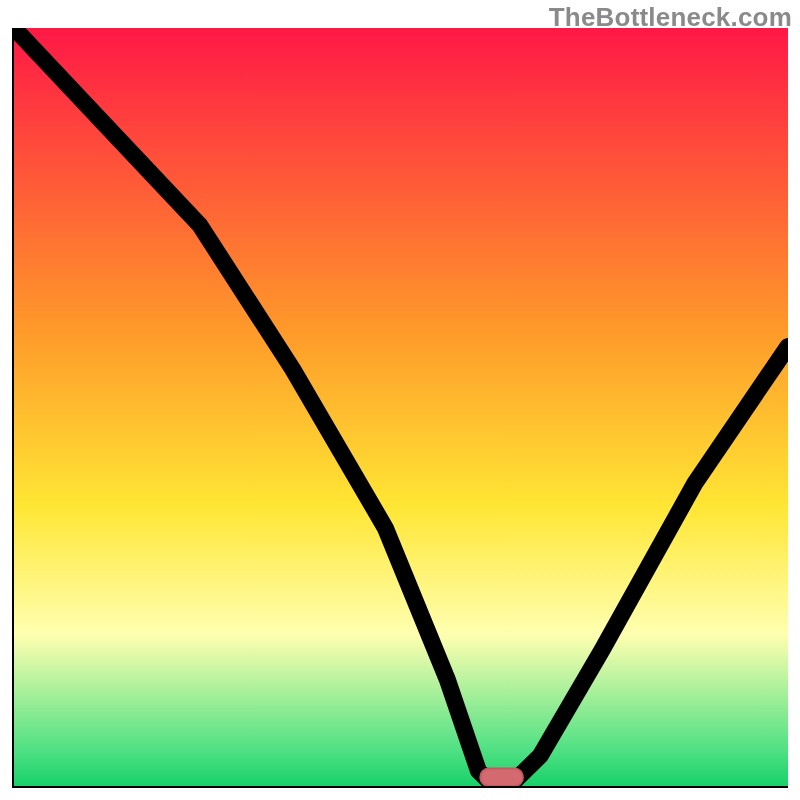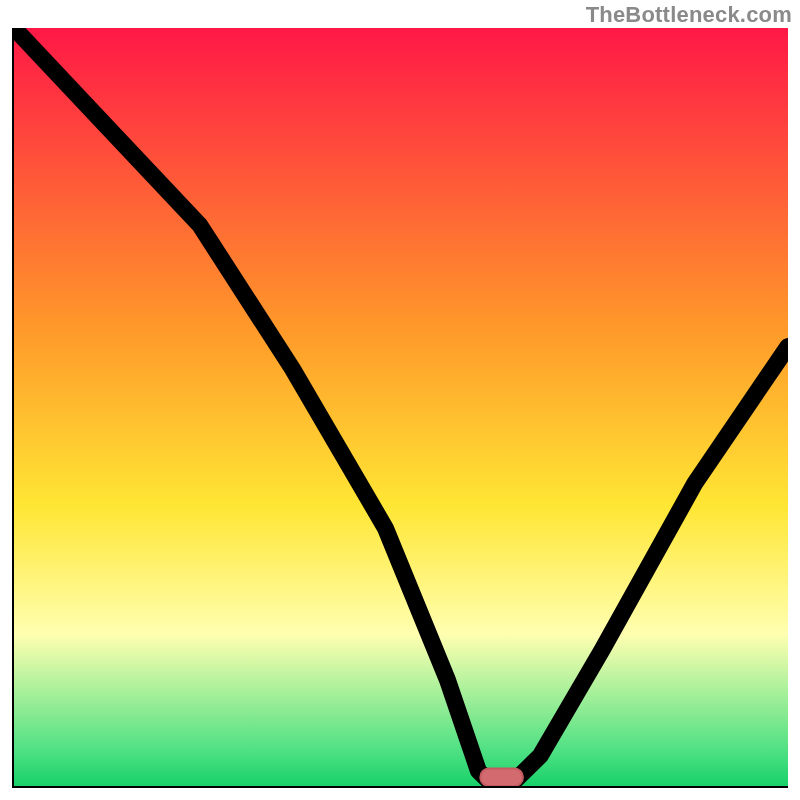--- a/index.html
+++ b/index.html
@@ -13,21 +13,21 @@
   }
   .stage {
     position: relative;
     width: 800px;
     height: 800px;
   }
   .watermark {
     position: absolute;
     top: 2px;
     right: 8px;
-    font-size: 22px;
+    font-size: 26px;
     font-weight: 600;
     color: #8a8a8a;
     letter-spacing: 0.2px;
     z-index: 50;
   }
   .plot-frame {
     position: absolute;
     left: 12px;
     top: 28px;
     width: 776px;

